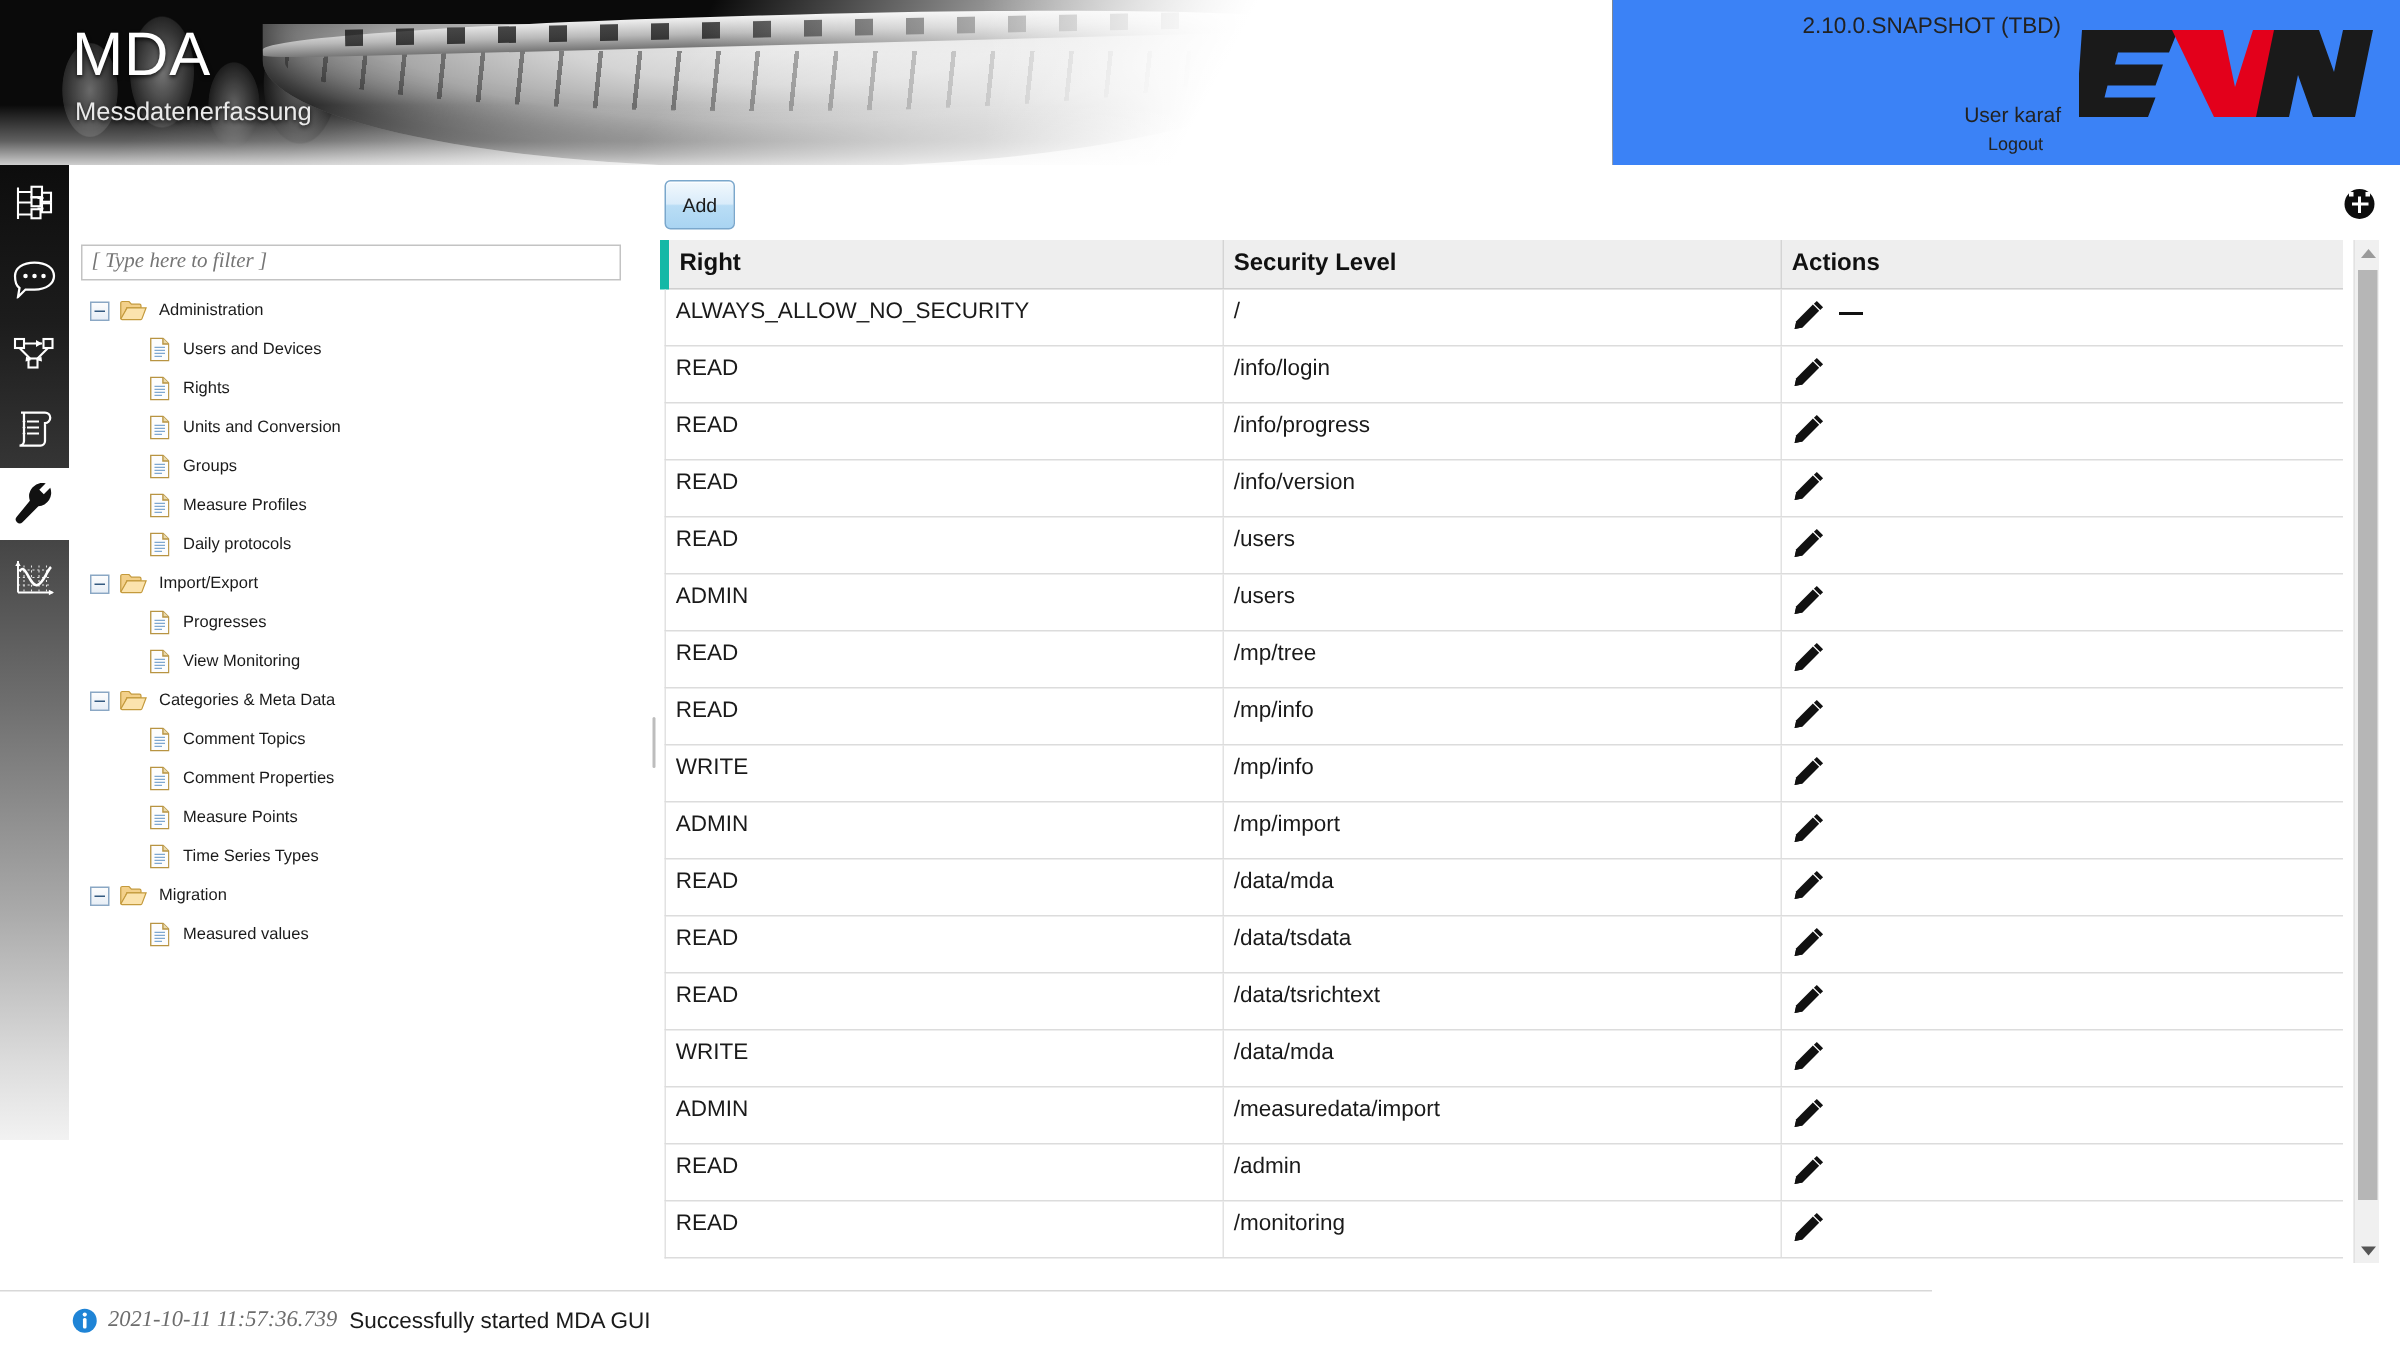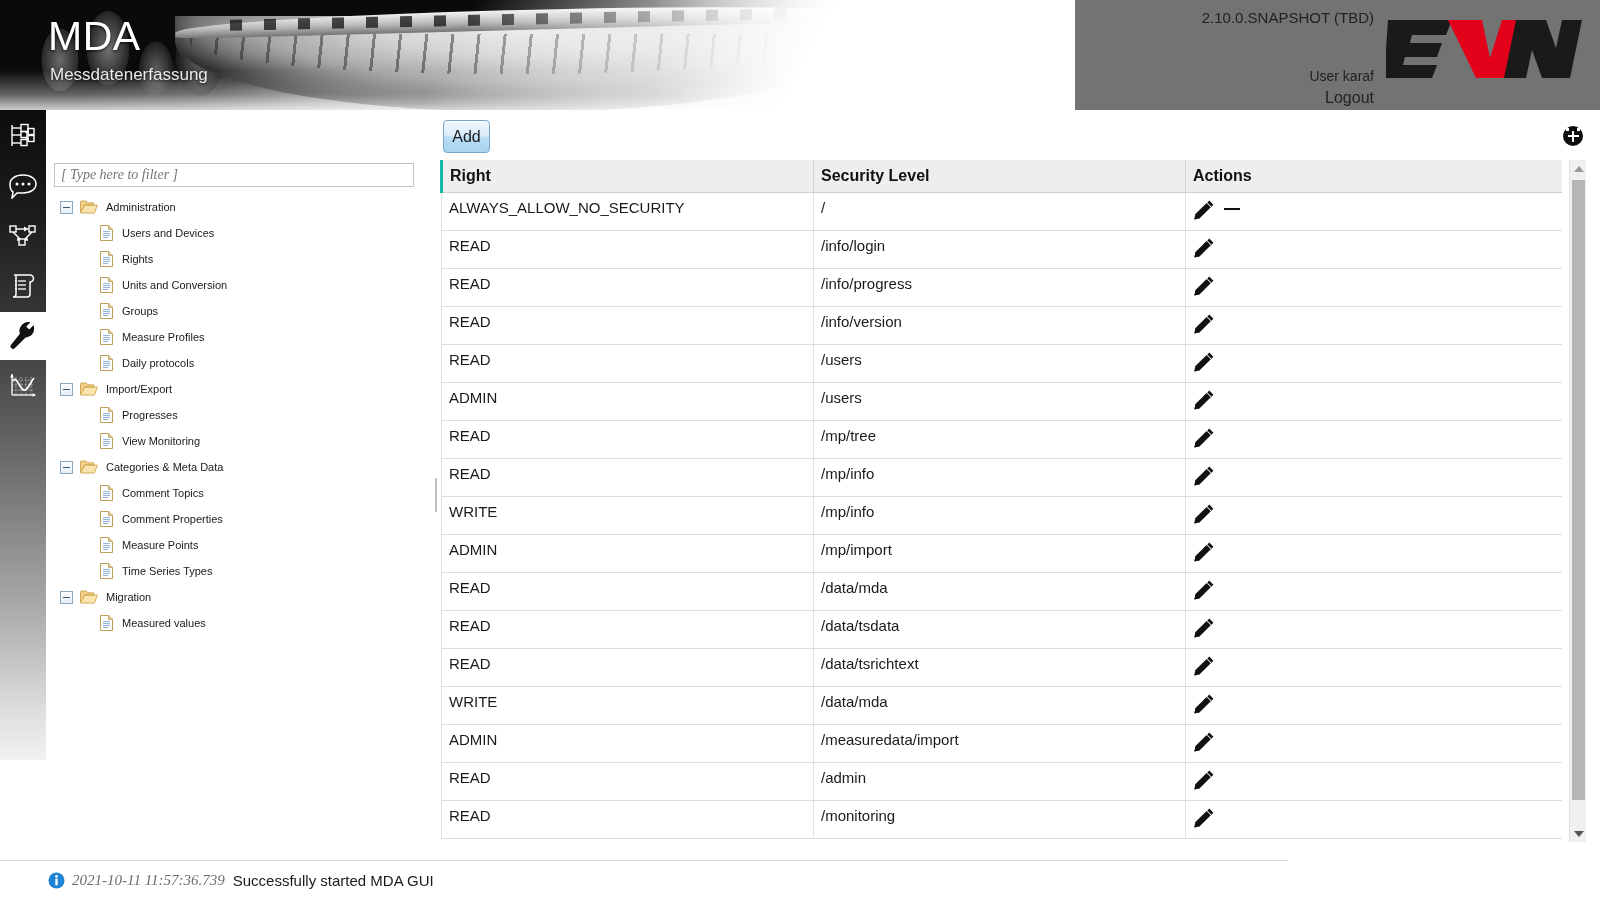--- a/index.html
+++ b/index.html
@@ -8,21 +8,21 @@
     width: 1600px; height: 900px;
     background: #ffffff;
     font-family: "Liberation Sans", sans-serif;
     overflow: hidden;
   }
   #app { position: relative; width: 1600px; height: 900px; }
 
   
   #header {
     position: absolute; left: 0; top: 0; width: 1600px; height: 110px;
-    background: #737373; overflow: hidden; padding-left: 22px;
+    background: #3b82f6; overflow: hidden; padding-left: 22px;
   }
   .banner {
     position: absolute; left: 0; top: 0; width: 1075px; height: 110px;
     background: #000;
     overflow: hidden;
   }
   
   .banner .sky {
     position: absolute; inset: 0;
     background:
@@ -94,22 +94,22 @@
   }
   #version {
     position: absolute; right: 226px; top: 9px;
     font-size: 15px; color: #222; text-align: right;
   }
   #userName {
     position: absolute; right: 226px; top: 68px;
     font-size: 14px; color: #222; text-align: right;
   }
   #logoutLink {
-    position: absolute; right: 226px; top: 89px;
-    font-size: 16px; color: #222; cursor: pointer;
+    position: absolute; right: 238px; top: 89px;
+    font-size: 12px; color: #222; cursor: pointer;
   }
   #evnLogo {
     position: absolute; right: 18px; top: 18px; width: 196px; height: 62px;
   }
 
   
   #iconRail {
     position: absolute; left: 0; top: 110px; width: 46px; height: 650px;
     background: linear-gradient(180deg,#0d0d0d 0%,#1c1c1c 16%,#3a3a3a 34%,#6e6e6e 55%,#a8a8a8 76%,#dcdcdc 92%,#f2f2f2 100%);
   }
@@ -159,37 +159,37 @@
     position: absolute; left: 435px; top: 478px; width: 2px; height: 34px;
     background: #bdbdbd; border-radius: 1px; cursor: col-resize;
   }
 
   
   #content { position: absolute; left: 438px; top: 110px; width: 1162px; height: 740px; }
   #addBtn {
     position: absolute; left: 5px; top: 10px; width: 47px; height: 33px;
     border: 1px solid #7aa7cc; border-radius: 4px;
     background: linear-gradient(180deg,#f2f8fd 0%, #d9ecfa 48%, #b9ddf5 52%, #a9d4f2 100%);
-    font-size: 16px; color: #1b1b1b; cursor: pointer;
+    font-size: 13px; color: #1b1b1b; cursor: pointer;
     box-shadow: inset 0 1px 0 rgba(255,255,255,.7);
   }
   #tableWrap {
     position: absolute; left: 2px; top: 50px; width: 1122px; height: 682px;
     overflow: hidden;
   }
   table.grid { border-collapse: collapse; width: 1120px; table-layout: fixed; }
   table.grid col.c1 { width: 372px; }
   table.grid col.c2 { width: 372px; }
   table.grid col.c3 { width: 376px; }
   table.grid th {
     background: #eeeeee; text-align: left; font-size: 16px; font-weight: bold;
     color: #111; padding: 7px 8px 7px 7px; height: 30px;
     border-left: 1px solid #d4d4d4; border-bottom: 1px solid #cfcfcf;
   }
-  table.grid th:first-child { border-left: 3px solid #14b8a6; }
+  table.grid th:first-child { border-left: 6px solid #14b8a6; }
   table.grid td {
     font-size: 15px; color: #1a1a1a; height: 38px; vertical-align: top;
     padding: 6px 8px 6px 7px;
     border-left: 1px solid #e2e2e2; border-bottom: 1px solid #dcdcdc;
     background: #ffffff; white-space: nowrap; overflow: hidden;
   }
   .pencil { display: inline-block; vertical-align: middle; margin-right: 9px; cursor: pointer; }
   .dash {
     display: inline-block; vertical-align: middle; width: 16px; height: 2px;
     background: #111; margin-bottom: 3px;

